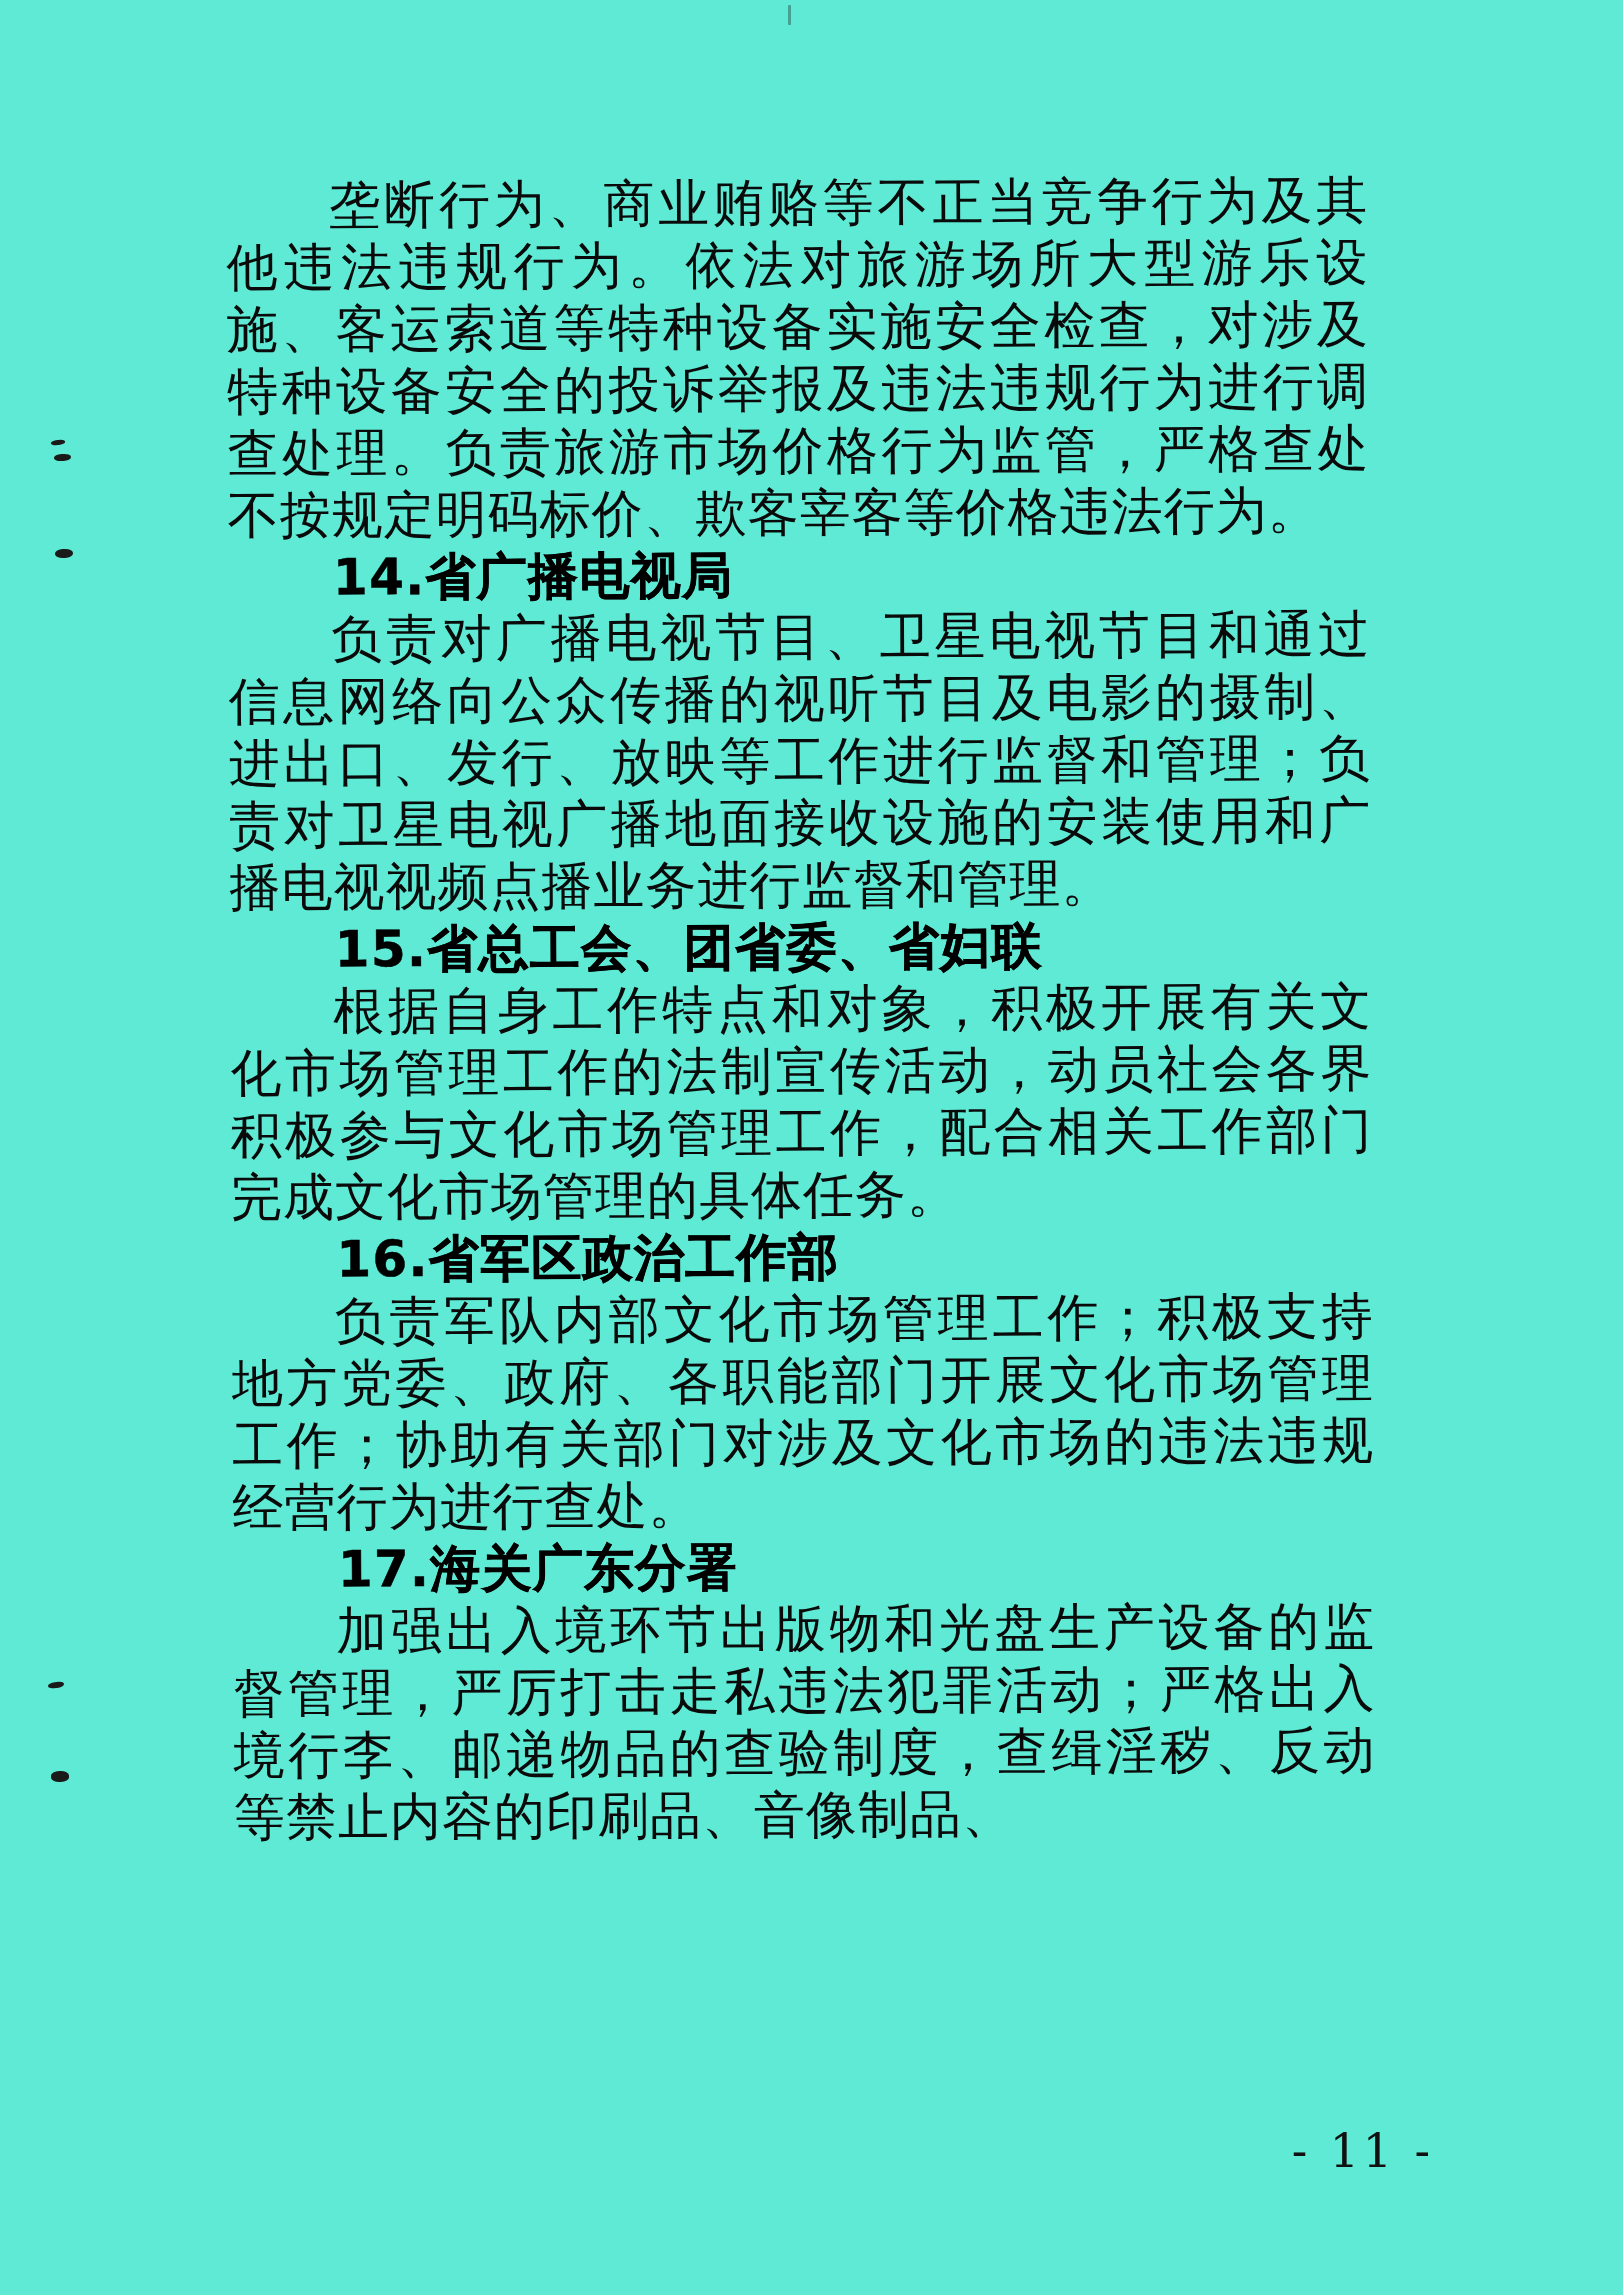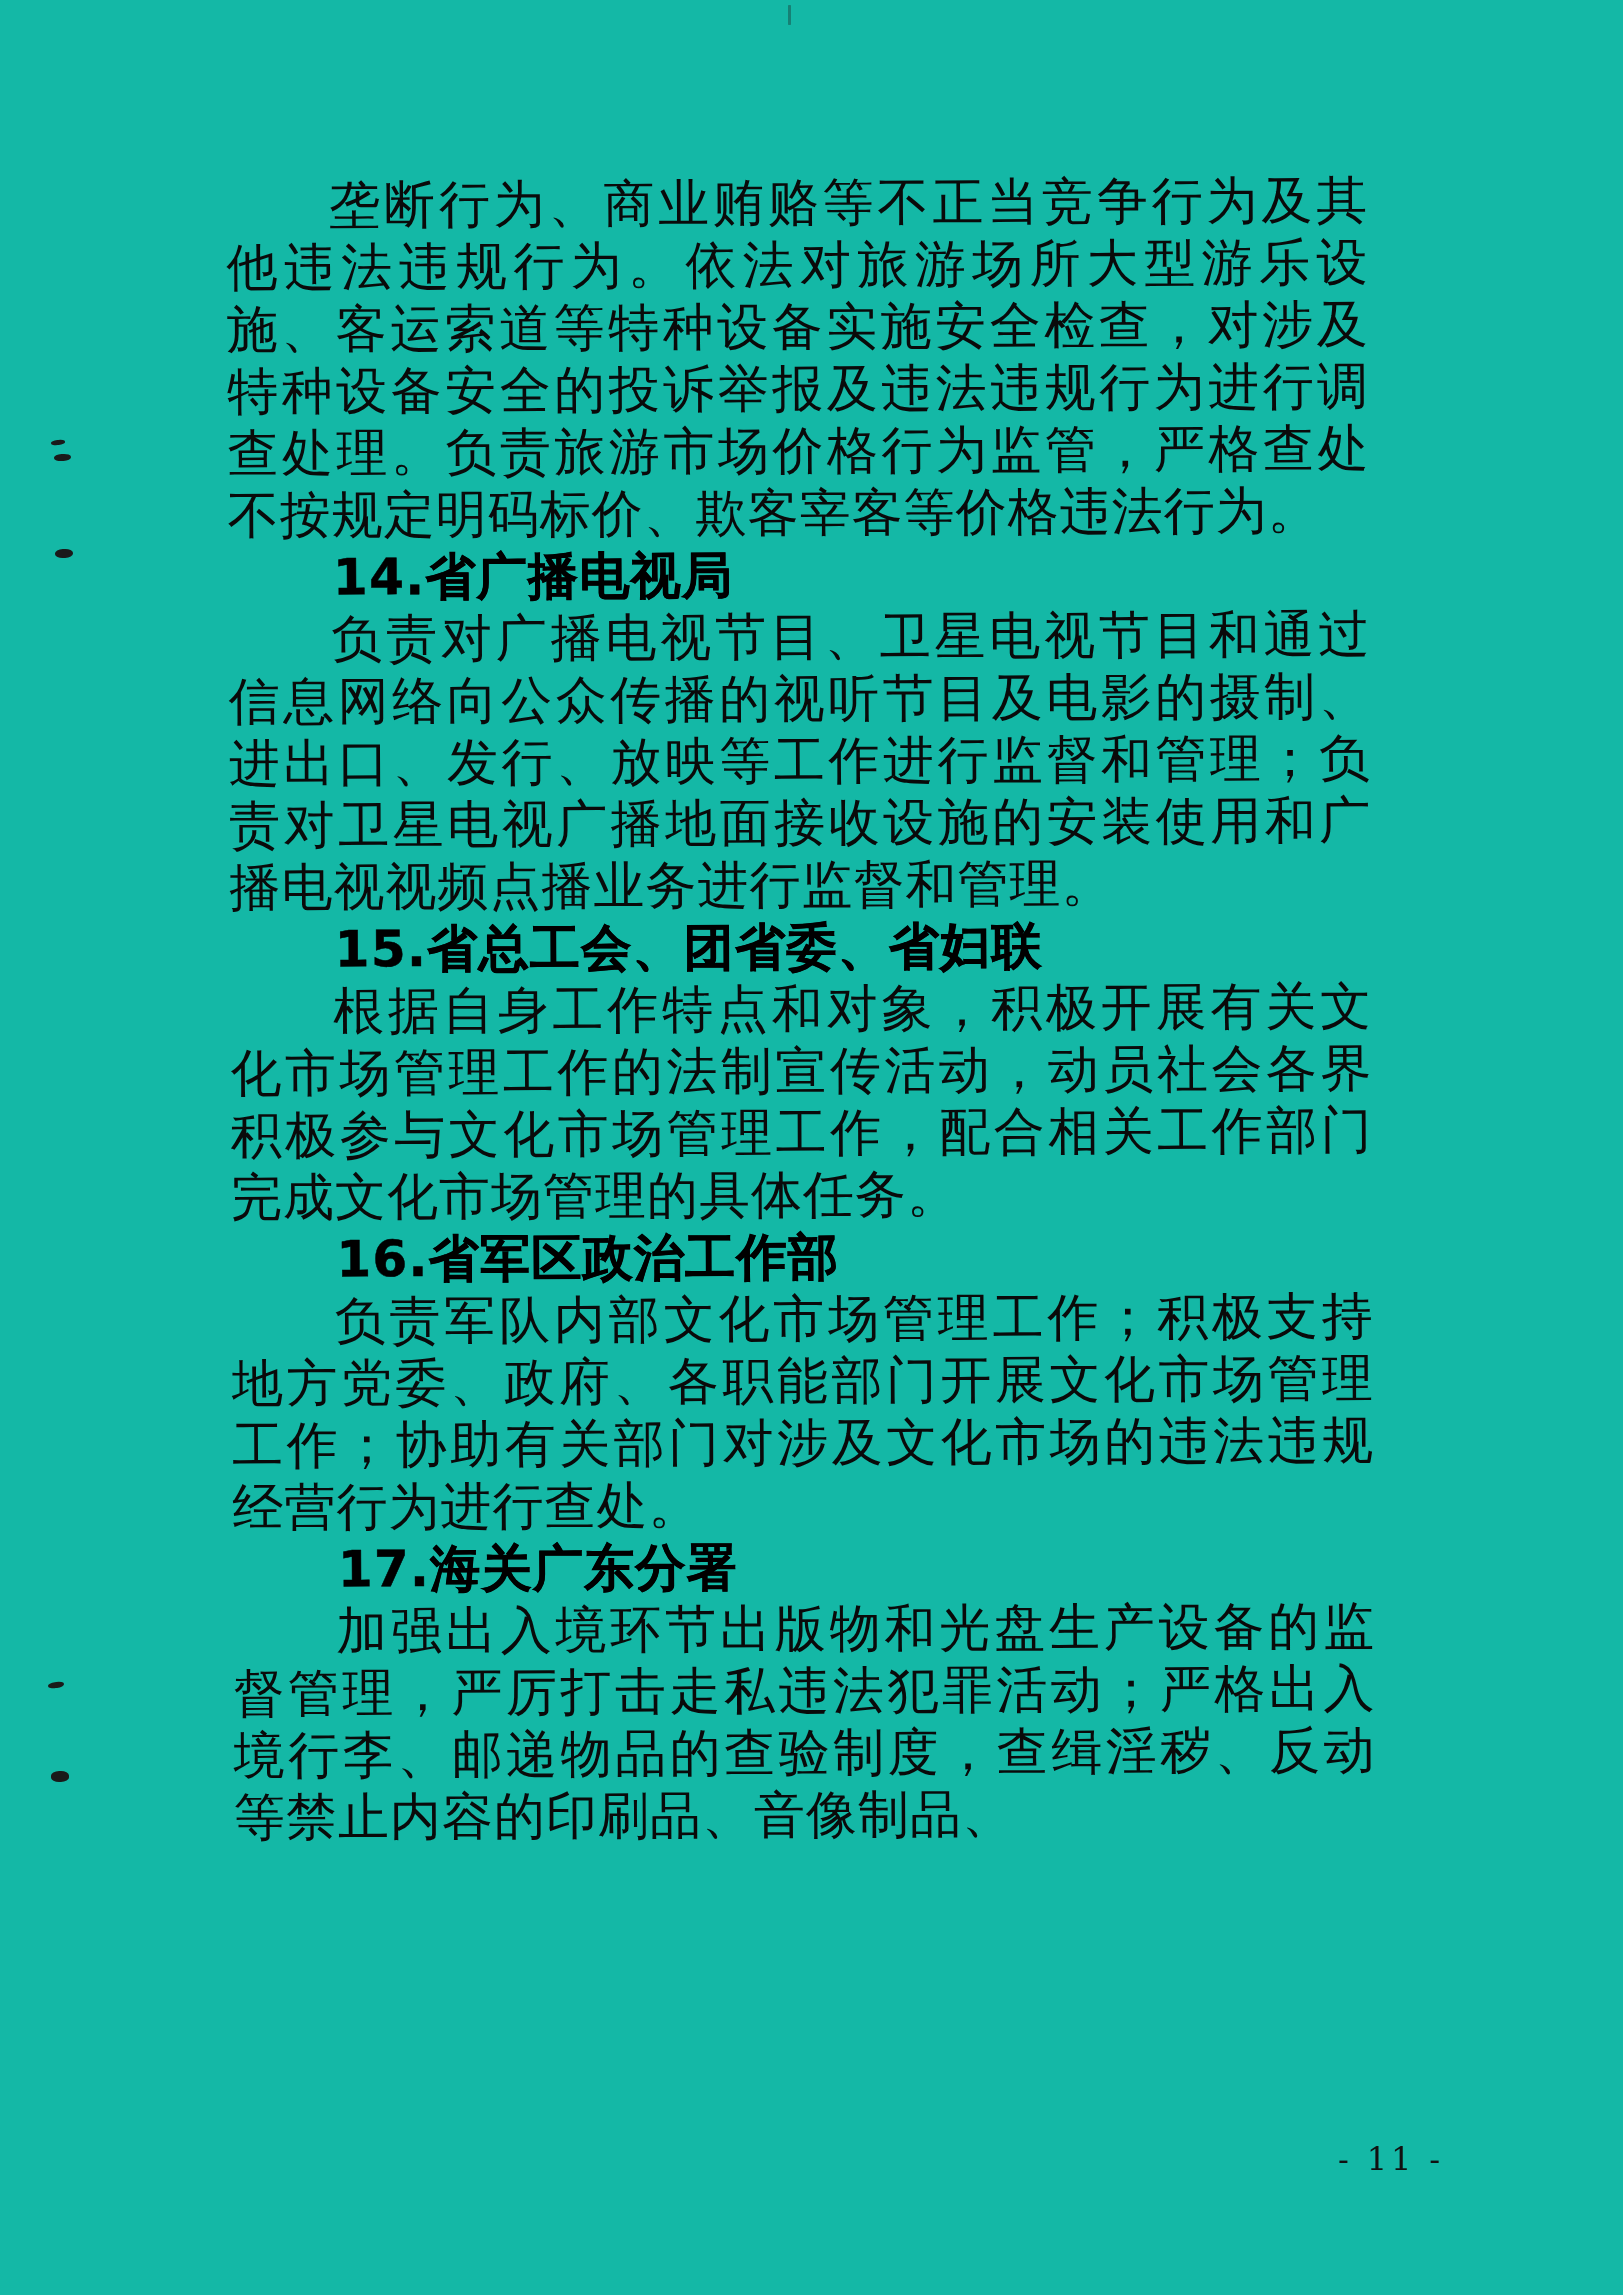--- a/index.html
+++ b/index.html
@@ -11,21 +11,21 @@
     width: 1623px;
     height: 2295px;
     position: relative;
     overflow: hidden;
     font-family: "DejaVu Serif", "Liberation Serif", serif;
   }
 
   #page {
     position: absolute;
     inset: 0;
-    background: #14b8a6;
+    background: #5eead4;
   }
 
   
   #textblock {
     position: absolute;
     left: 226px;
     top: 175px;
     width: 1142px;
     
     transform: rotate(-0.28deg);
@@ -57,23 +57,23 @@
     font-weight: 700;
     text-indent: 105px;
     font-family: "DejaVu Sans", "Liberation Sans", sans-serif;
     -webkit-text-stroke: 0.5px #000;
   }
 
   
 
   #pagenum {
     position: absolute;
-    right: 179px;
+    right: 189px;
     bottom: 117px;
-    font-size: 32px;
+    font-size: 46px;
     letter-spacing: 3.9px;
     color: #111;
     font-family: "DejaVu Serif", "Liberation Serif", serif;
     white-space: nowrap;
   }
 
   
   .speck {
     position: absolute;
     background: #1a1a1a;

